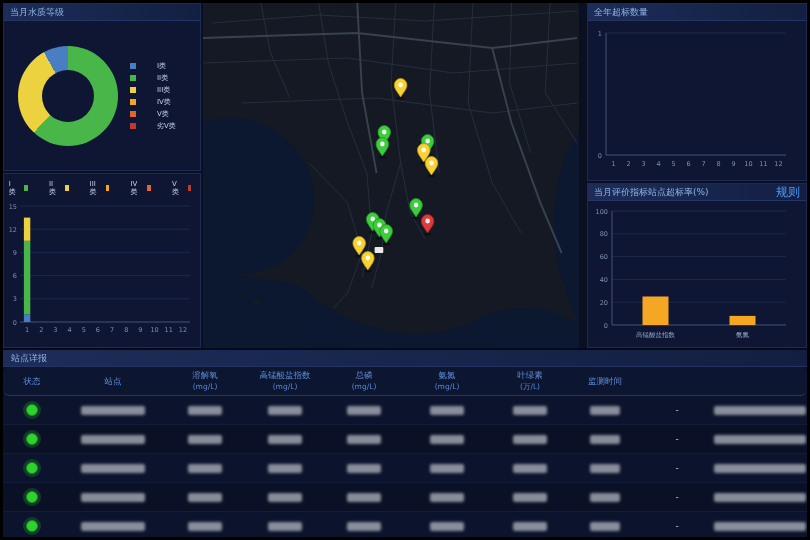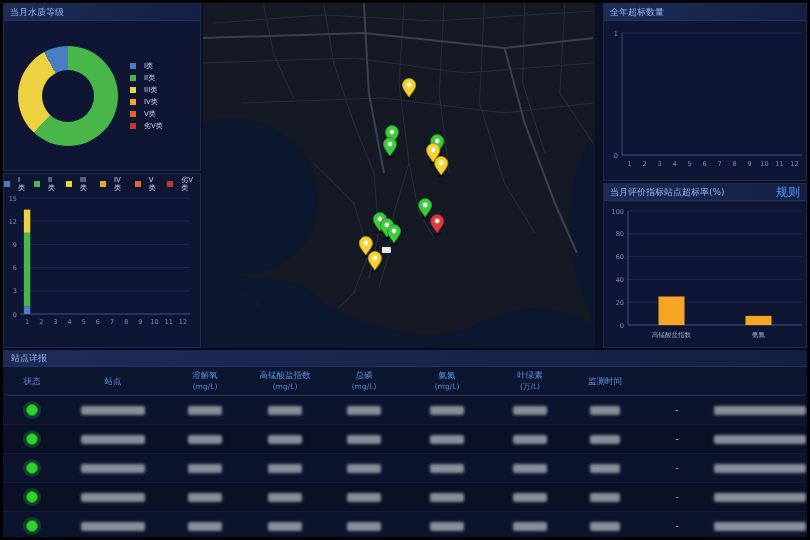--- a/index.html
+++ b/index.html
@@ -1,37 +1,37 @@
 <!DOCTYPE html>
 <html><head>
 <meta charset="utf-8">
 <style>
   html,body{margin:0;padding:0;background:#000;font-family:"DejaVu Sans",sans-serif;}
   .dash{box-sizing:border-box;width:810px;height:540px;background:#000;padding:3px;}
   .inner{width:804px;height:534px;background:#0a0f22;display:flex;flex-direction:column;overflow:hidden;}
   .top{height:345px;display:flex;}
   .col-left{width:198px;display:flex;flex-direction:column;margin-right:2px;}
-  .col-right{width:204px;display:flex;flex-direction:column;margin-left:8px;}
+  .col-right{width:220px;display:flex;flex-direction:column;margin-left:8px;}
   .mapbox{flex:1;position:relative;background:#131924;overflow:hidden;}
   .panel{background:#0e1633;border:1px solid #1d2b52;box-sizing:border-box;display:flex;flex-direction:column;overflow:hidden;}
   .p-monthly{height:168px;margin-bottom:2px;}
   .p-annual{flex:1;}
   .p-exceed{height:178px;margin-bottom:2px;}
   .p-rate{flex:1;}
   .phead{height:16px;flex:0 0 16px;display:flex;align-items:center;justify-content:space-between;
          padding:0 6px;background:linear-gradient(90deg,#1d2d58,#131f42);border-bottom:1px solid #223365;
          color:#8fb5ea;font-size:9px;white-space:nowrap;}
   .rules{color:#4f9bff;font-size:12px;cursor:pointer;text-decoration:none;margin-left:4px;}
   .pbody{flex:1;position:relative;}
   .donut-wrap{display:flex;align-items:center;}
   .donut{width:100px;height:100px;border-radius:50%;margin-left:14px;position:relative;}
   .hole{position:absolute;left:24px;top:24px;width:52px;height:52px;border-radius:50%;background:#0e1633;}
   .vlegend{margin-left:12px;display:flex;flex-direction:column;gap:4px;}
   .hlegend{display:flex;justify-content:center;gap:7px;padding:2px 0 0 0;flex:0 0 13px;}
-  .lg-item{display:flex;align-items:center;gap:8px;color:#c6d2e8;font-size:7px;line-height:8px;}
+  .lg-item{display:flex;align-items:center;gap:21px;color:#c6d2e8;font-size:7px;line-height:8px;}
   .lg-sq{width:6px;height:6px;display:inline-block;}
   .bottom{flex:1;display:flex;flex-direction:column;border-top:2px solid #060a18;}
   .tbar{height:16px;flex:0 0 16px;display:flex;align-items:center;padding:0 8px;
         background:linear-gradient(90deg,#1d2d58,#131f42);border-bottom:1px solid #223365;
         color:#8fb5ea;font-size:9px;font-family:Liberation Mono, monospace;}
   .tgrid{display:grid;grid-template-columns:58px 104px 80px 80px 78px 88px 78px 72px 72px 1fr;align-items:center;}
   .thead{background:#0c1630;border-bottom:1px solid #24365f;padding:3px 0;border-radius:6px;}
   .th{display:flex;flex-direction:column;align-items:center;justify-content:center;color:#5d8edb;font-size:8.5px;line-height:11px;text-align:center;}
   .th .unit{font-size:7.5px;color:#5d8edb;opacity:.95;}
   .trow{height:28px;border-bottom:1px solid #131d39;cursor:default;}

